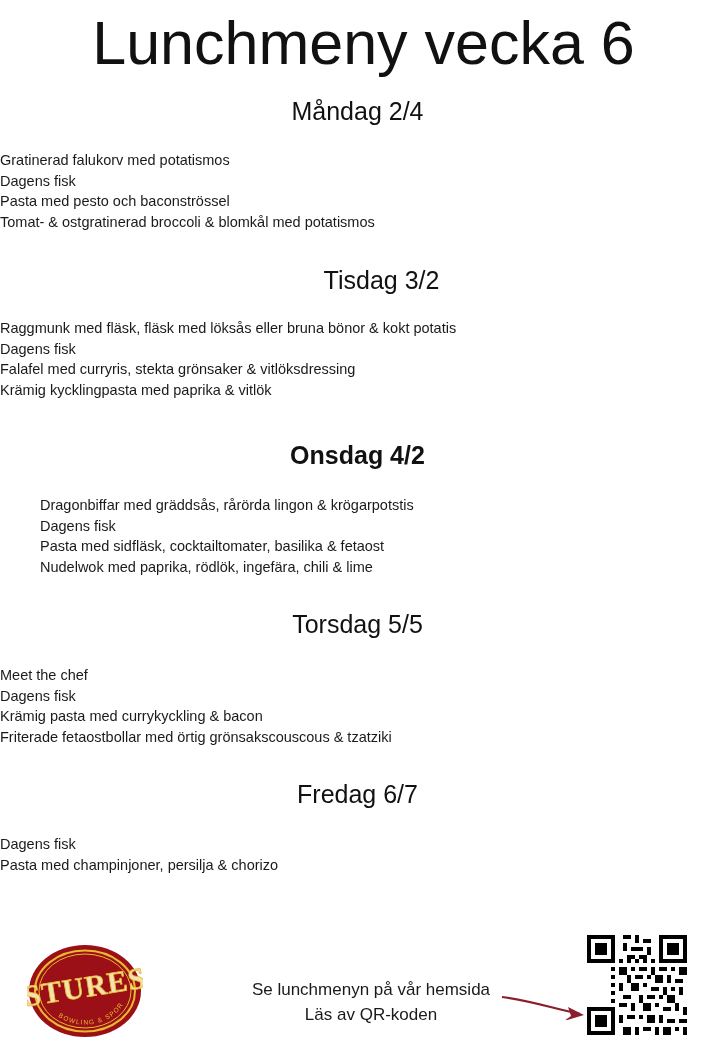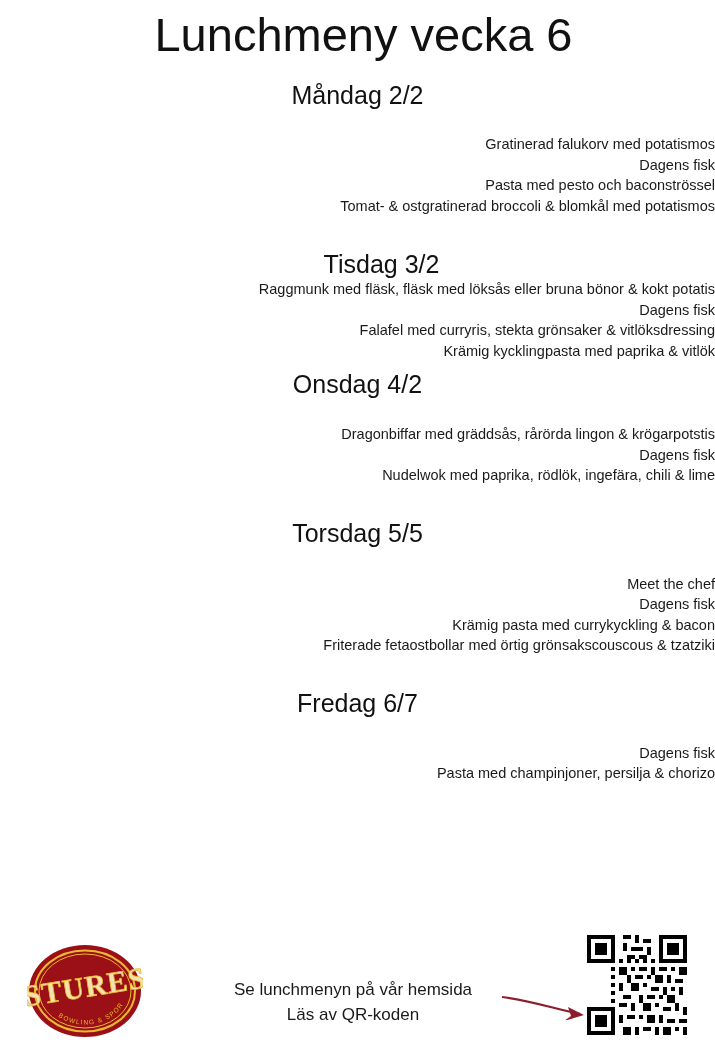--- a/index.html
+++ b/index.html
@@ -16,56 +16,56 @@
     position: relative;
   }
   .page {
     width: 715px;
     height: 1045px;
     position: relative;
     box-sizing: border-box;
   }
   .title {
     text-align: center;
-    font-size: 47px;
+    font-size: 61px;
     font-weight: 400;
     letter-spacing: 0px;
     margin: 8px 0 2px 12px;
     line-height: 1.15;
     color: #111111;
   }
   .day-block {
     margin: 0;
   }
   .day-heading {
     text-align: center;
     font-size: 25px;
     font-weight: 400;
     color: #111111;
     line-height: 1.2;
   }
   .dish-list {
     list-style: none;
     margin: 0;
     padding: 0;
-    text-align: right;
+    text-align: left;
   }
   .dish {
     font-size: 14.5px;
     line-height: 20.5px;
     color: #1a1a1a;
     white-space: nowrap;
   }
   
   .b1 .day-heading { margin-top: 18px; }
   .b1 .dish-list { margin-top: 24px; }
   .b2 .day-heading { margin-top: 33px; margin-left: 48px; }
-  .b2 .dish-list { }
-  .b3 .day-heading { margin-top: 8px; }
-  .b3 .dish-list { margin-top: 25px; }
+  .b2 .dish-list { margin-top: 23px; }
+  .b3 .day-heading { margin-top: 40px; font-weight: bold; }
+  .b3 .dish-list { margin-top: 25px; margin-left: 40px; }
   .b4 .day-heading { margin-top: 32px; }
   .b4 .dish-list { margin-top: 26px; }
   .b5 .day-heading { margin-top: 32px; }
   .b5 .dish-list { margin-top: 25px; }
 
   .footer {
     position: absolute;
     left: 0;
     right: 0;
     bottom: 0;
@@ -75,21 +75,21 @@
     position: absolute;
     left: 27px;
     bottom: 12px;
     width: 116px;
     height: 100px;
   }
   .logo svg { display: block; }
 
   .footer-text {
     position: absolute;
-    left: 188px;
+    left: 206px;
     bottom: 26px;
     width: 330px;
     text-align: center;
     font-size: 17px;
     line-height: 25px;
     color: #1a1a1a;
   }
   .arrow {
     position: absolute;
     left: 500px;
@@ -107,21 +107,21 @@
   .qr svg { display: block; }
 </style>
 </head>
 <body>
 
 <div class="page">
 
   <h1 class="title">Lunchmeny vecka 6</h1>
 
   <div class="day-block b1">
-    <div class="day-heading">Måndag 2/2</div>
+    <div class="day-heading">Måndag 2/4</div>
     <ul class="dish-list">
       <li class="dish">Gratinerad falukorv med potatismos</li>
       <li class="dish">Dagens fisk</li>
       <li class="dish">Pasta med pesto och baconströssel</li>
       <li class="dish">Tomat- &amp; ostgratinerad broccoli &amp; blomkål med potatismos</li>
     </ul>
   </div>
 
   <div class="day-block b2">
     <div class="day-heading">Tisdag 3/2</div>
@@ -131,20 +131,21 @@
       <li class="dish">Falafel med curryris, stekta grönsaker &amp; vitlöksdressing</li>
       <li class="dish">Krämig kycklingpasta med paprika &amp; vitlök</li>
     </ul>
   </div>
 
   <div class="day-block b3">
     <div class="day-heading">Onsdag 4/2</div>
     <ul class="dish-list">
       <li class="dish">Dragonbiffar med gräddsås, rårörda lingon &amp; krögarpotstis</li>
       <li class="dish">Dagens fisk</li>
+      <li class="dish">Pasta med sidfläsk, cocktailtomater, basilika &amp; fetaost</li>
       <li class="dish">Nudelwok med paprika, rödlök, ingefära, chili &amp; lime</li>
     </ul>
   </div>
 
   <div class="day-block b4">
     <div class="day-heading">Torsdag 5/5</div>
     <ul class="dish-list">
       <li class="dish">Meet the chef</li>
       <li class="dish">Dagens fisk</li>
       <li class="dish">Krämig pasta med currykyckling &amp; bacon</li>

